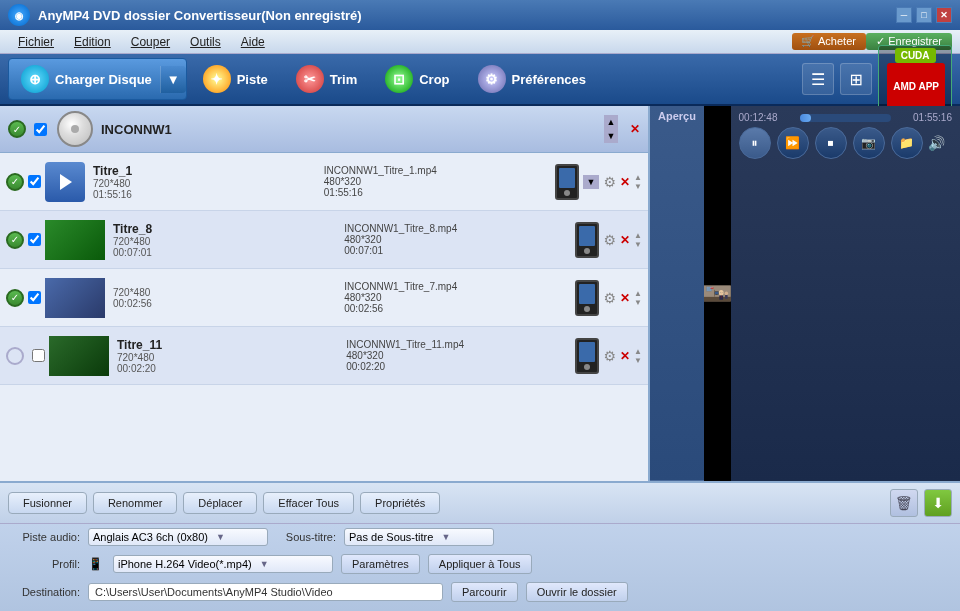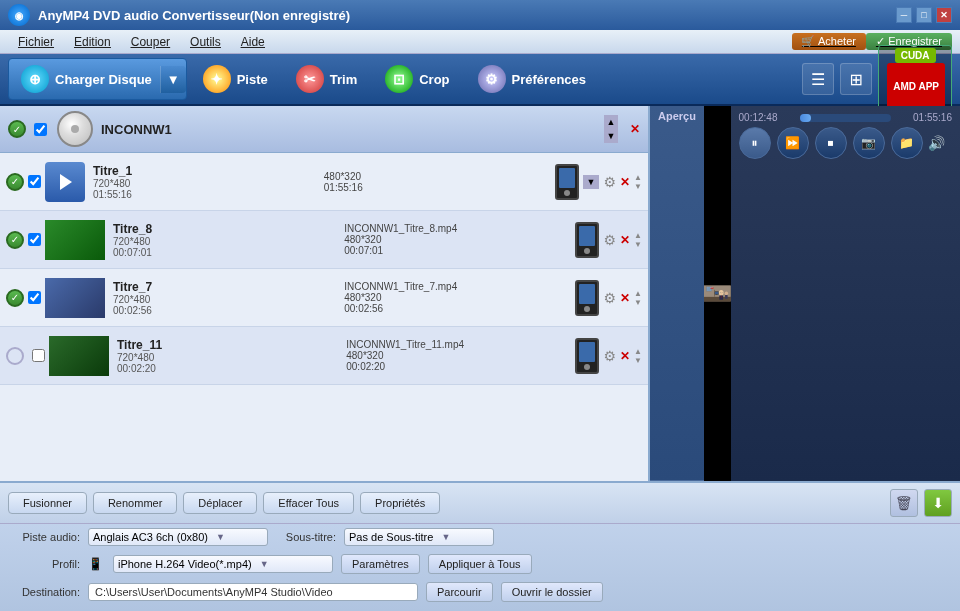--- a/index.html
+++ b/index.html
@@ -45,21 +45,20 @@
     .title-bar-btn.close { background: #c04040; }
 
     
     .menu-bar {
       background: linear-gradient(to bottom, #e8f0f8, #c8d8ec);
       height: 24px;
       display: flex;
       align-items: center;
       padding: 0 8px;
       border-bottom: 1px solid #aac;
-      text-decoration: underline;
     }
     .menu-item {
       padding: 2px 10px;
       cursor: pointer;
       color: #222;
       font-size: 12px;
       text-decoration: underline;
     }
     .menu-bar-right {
       margin-left: auto;
@@ -421,21 +420,21 @@
       cursor: pointer;
     }
     .thumb-green { background: linear-gradient(135deg, #2a8a2a, #0a5a0a); }
     .thumb-dark { background: linear-gradient(135deg, #333, #111); }
   </style>
 </head>
 <body>
 
 <div class="title-bar">
   <div class="title-bar-logo">◉</div>
-  <span class="title-bar-title">AnyMP4 DVD audio Convertisseur(Non enregistré)</span>
+  <span class="title-bar-title">AnyMP4 DVD dossier Convertisseur(Non enregistré)</span>
   <div class="title-bar-controls">
     <div class="title-bar-btn">─</div>
     <div class="title-bar-btn">□</div>
     <div class="title-bar-btn close">✕</div>
   </div>
 </div>
 
 <div class="menu-bar">
   <div class="menu-item">Fichier</div>
   <div class="menu-item">Edition</div>
@@ -503,20 +502,21 @@
       <input type="checkbox" checked="" style="margin: 0px 4px;">
       <div class="row-play">
         <div style="width:0;height:0;border-top:8px solid transparent;border-bottom:8px solid transparent;border-left:12px solid white;margin-left:2px;"></div>
       </div>
       <div class="row-info">
         <div class="row-title">Titre_1</div>
         <div class="row-dim">720*480</div>
         <div class="row-duration">01:55:16</div>
       </div>
       <div class="row-output">
+        <div>INCONNW1_Titre_1.mp4</div>
         <div>480*320</div>
         <div>01:55:16</div>
       </div>
       <div class="row-actions">
         <div class="row-device-icon">
           <div class="row-device-screen"></div>
           <div class="row-device-btn"></div>
         </div>
         <div class="dropdown-arrow">▼</div>
         <span class="row-gear">⚙</span>
@@ -554,21 +554,20 @@
             <span>▼</span>
         </div>
       </div>
     </div>
 
     <div class="file-row">
       <div class="check-circle">✓</div>
       <input type="checkbox" checked="" style="margin: 0px 4px;">
       <div class="row-thumb thumb-dark" style="width:60px;height:40px;margin-right:8px;flex-shrink:0;background:linear-gradient(135deg,#4a6aaa,#2a3a6a);"></div>
       <div class="row-info">
-        <div class="row-title">Titre_7</div>
         <div class="row-dim">720*480</div>
         <div class="row-duration">00:02:56</div>
       </div>
       <div class="row-output">
         <div>INCONNW1_Titre_7.mp4</div>
         <div>480*320</div>
         <div>00:02:56</div>
       </div>
       <div class="row-actions">
         <div class="row-device-icon">
@@ -714,19 +713,19 @@
         <div class="form-select" style="min-width:220px;">
           <span>iPhone H.264 Video(*.mp4)</span>
           <span class="form-select-arrow">▼</span>
         </div>
         <div class="form-action-btn">Paramètres</div>
         <div class="form-action-btn">Appliquer à Tous</div>
       </div>
 
       <div class="form-row">
         <span class="form-label">Destination:</span>
-        <input type="text" class="form-input" style="width: 330px;" value="C:\Users\User\Documents\AnyMP4 Studio\Video">
+        <input type="text" class="form-input" style="width: 355px;" value="C:\Users\User\Documents\AnyMP4 Studio\Video">
         <div class="form-action-btn">Parcourir</div>
         <div class="form-action-btn">Ouvrir le dossier</div>
       </div>
     </div>
   </div>
 </div>
 
 </body></html>

